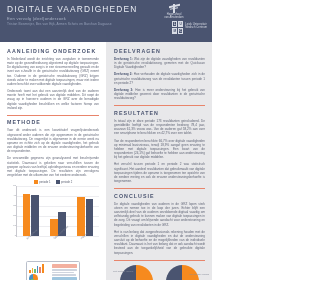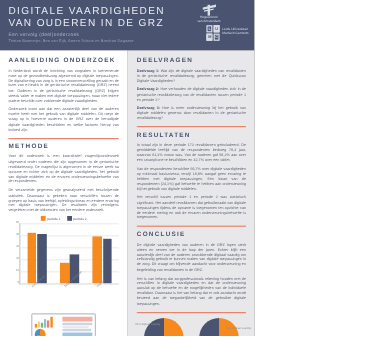--- a/index.html
+++ b/index.html
@@ -1,21 +1,21 @@
 <!DOCTYPE html>
 <html><head>
 <meta charset="utf-8">
 <style>
   html,body{margin:0;padding:0;}
   body{
     width:212px;height:300px;overflow:hidden;
     font-family:"Liberation Sans", sans-serif;
     background:#ffffff;
   }
-  .poster{position:relative;width:212px;height:280px;overflow:hidden;background:#737373;}
+  .poster{position:relative;width:212px;height:280px;overflow:hidden;background:#eab308;}
 
   
   .header{
     position:absolute;left:0;top:0;width:212px;height:42px;
     background:#4a5470;
     box-sizing:border-box;padding:5px 6px 0 7px;
   }
   .title-block{position:absolute;left:7px;top:5px;width:132px;}
   .title-l1,.title-l2{
     color:#e9ecf3;font-size:8.4px;line-height:9.6px;
@@ -107,21 +107,20 @@
 </style>
 </head>
 <body>
 
 <div class="poster">
 
   <div class="header" style="background: rgb(74, 84, 112);">
 
     <div class="title-block">
       <div class="title-l1">DIGITALE VAARDIGHEDEN</div>
-      <div class="title-l2">VAN OUDEREN IN DE GRZ</div>
       <div class="subtitle">Een vervolg (deel)onderzoek</div>
       <div class="authors">Tristan Bosmeijer, Bes van Eijk, Armen Schots en Barchan Dagaase</div>
     </div>
 
     <div class="logos">
       <div class="logo-hva">
         <div class="hva-mark">
           <span class="bar" style="left:4.6px;top:0;width:1.6px;height:9px;"></span>
           <span class="bar" style="left:0;top:1.4px;width:11px;height:1.5px;transform:skewY(-12deg);"></span>
           <span class="bar" style="left:1.4px;top:4.4px;width:8px;height:1.2px;transform:skewY(-12deg);"></span>

